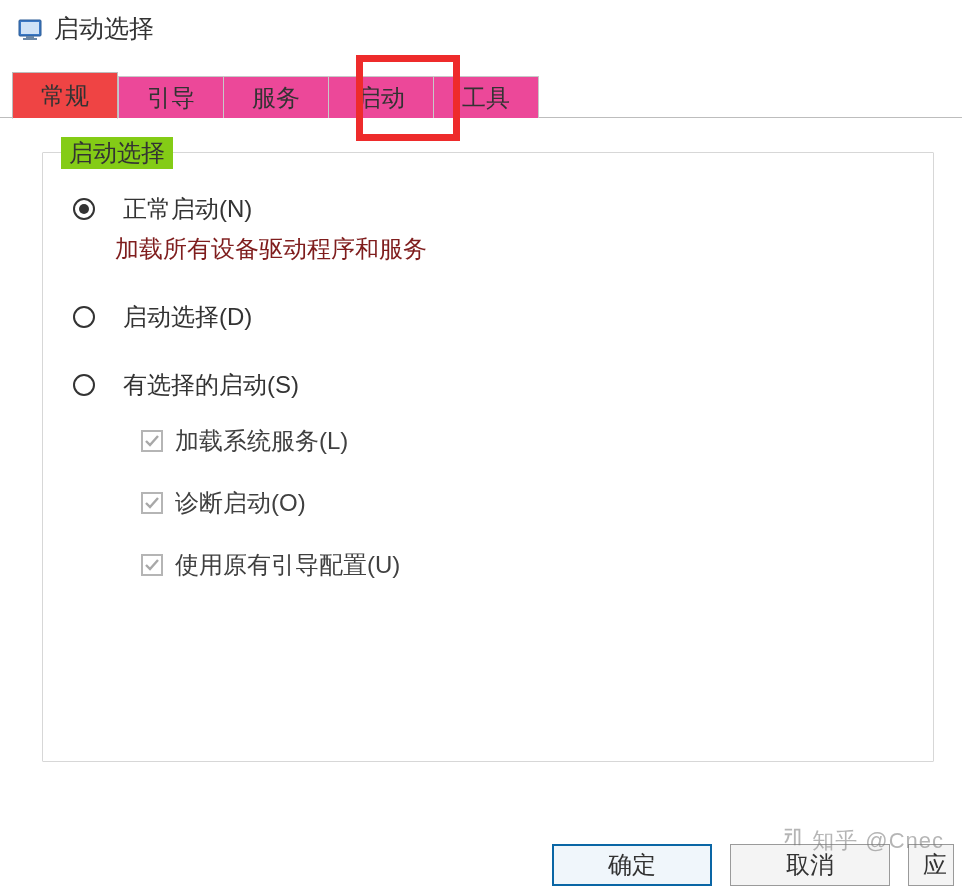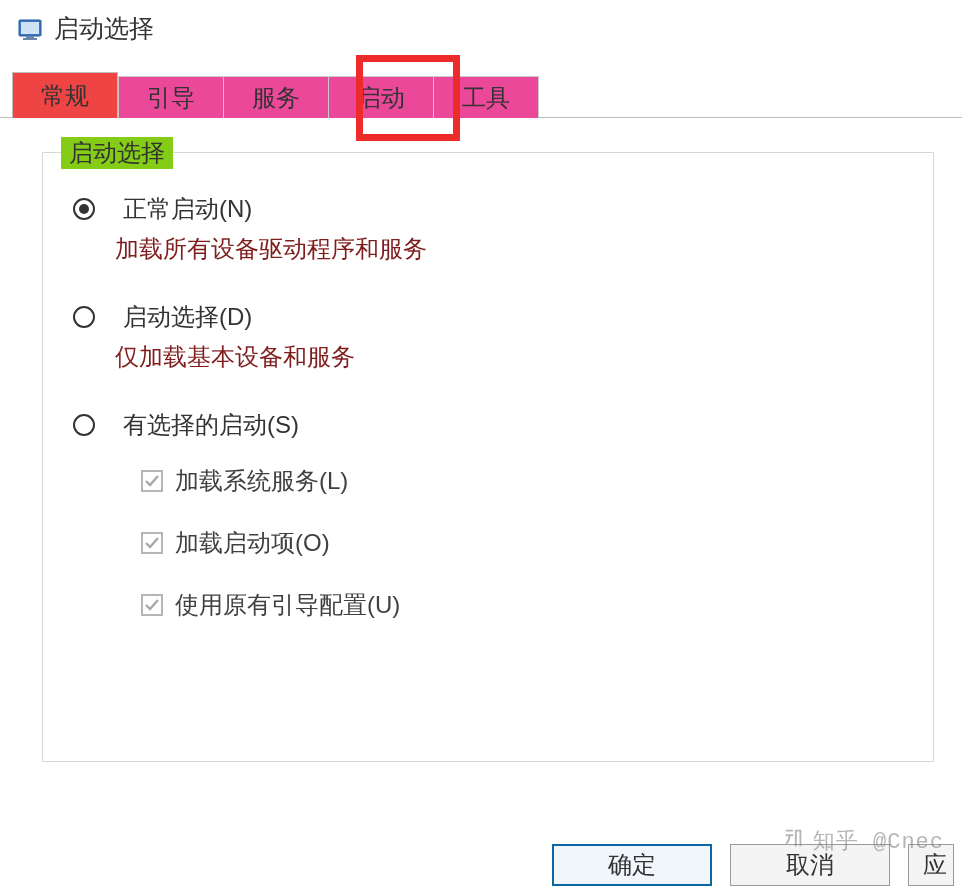--- a/index.html
+++ b/index.html
@@ -193,25 +193,24 @@
     z-index: 50;
   }
   .watermark {
     position: absolute;
     right: 18px;
     bottom: 30px;
     font-size: 22px;
     color: rgba(120,120,120,0.55);
     letter-spacing: 1px;
     display: flex;
-    align-items: flex-end;
+    align-items: flex-start;
     gap: 8px;
     pointer-events: none;
     z-index: 60;
-    font-family: Liberation Mono, monospace;
   }
 </style>
 </head>
 <body>
 
 <div class="title-bar">
   <span class="title-icon">
     <svg width="24" height="22" viewBox="0 0 24 22">
       <rect x="1" y="2" width="22" height="16" rx="1" fill="#3a78c4" stroke="#2a5a95"></rect>
       <rect x="3" y="4" width="18" height="12" fill="#cfe2f6"></rect>
@@ -241,21 +240,20 @@
         <span class="radio-label">正常启动(N)</span>
       </div>
       <div class="radio-desc">加载所有设备驱动程序和服务</div>
     </div>
 
     <div class="option-block">
       <div class="radio-row">
         <span class="radio"></span>
         <span class="radio-label">启动选择(D)</span>
       </div>
-      <div class="radio-desc">仅加载基本设备和服务</div>
     </div>
 
     <div class="option-block" style="margin-bottom:12px;">
       <div class="radio-row">
         <span class="radio"></span>
         <span class="radio-label">有选择的启动(S)</span>
       </div>
       <div class="checks">
         <div class="check-row">
           <span class="checkbox checked">
@@ -264,21 +262,21 @@
               </svg>
           </span>
           <span class="check-label">加载系统服务(L)</span>
         </div>
         <div class="check-row">
           <span class="checkbox checked">
             <svg width="16" height="16" viewBox="0 0 16 16">
                 <path d="M2 8 L6 12 L14 3" stroke="#a8a8a8" stroke-width="2.4" fill="none"></path>
               </svg>
           </span>
-          <span class="check-label">加载启动项(O)</span>
+          <span class="check-label">诊断启动(O)</span>
         </div>
         <div class="check-row">
           <span class="checkbox checked">
             <svg width="16" height="16" viewBox="0 0 16 16">
                 <path d="M2 8 L6 12 L14 3" stroke="#a8a8a8" stroke-width="2.4" fill="none"></path>
               </svg>
           </span>
           <span class="check-label">使用原有引导配置(U)</span>
         </div>
       </div>

